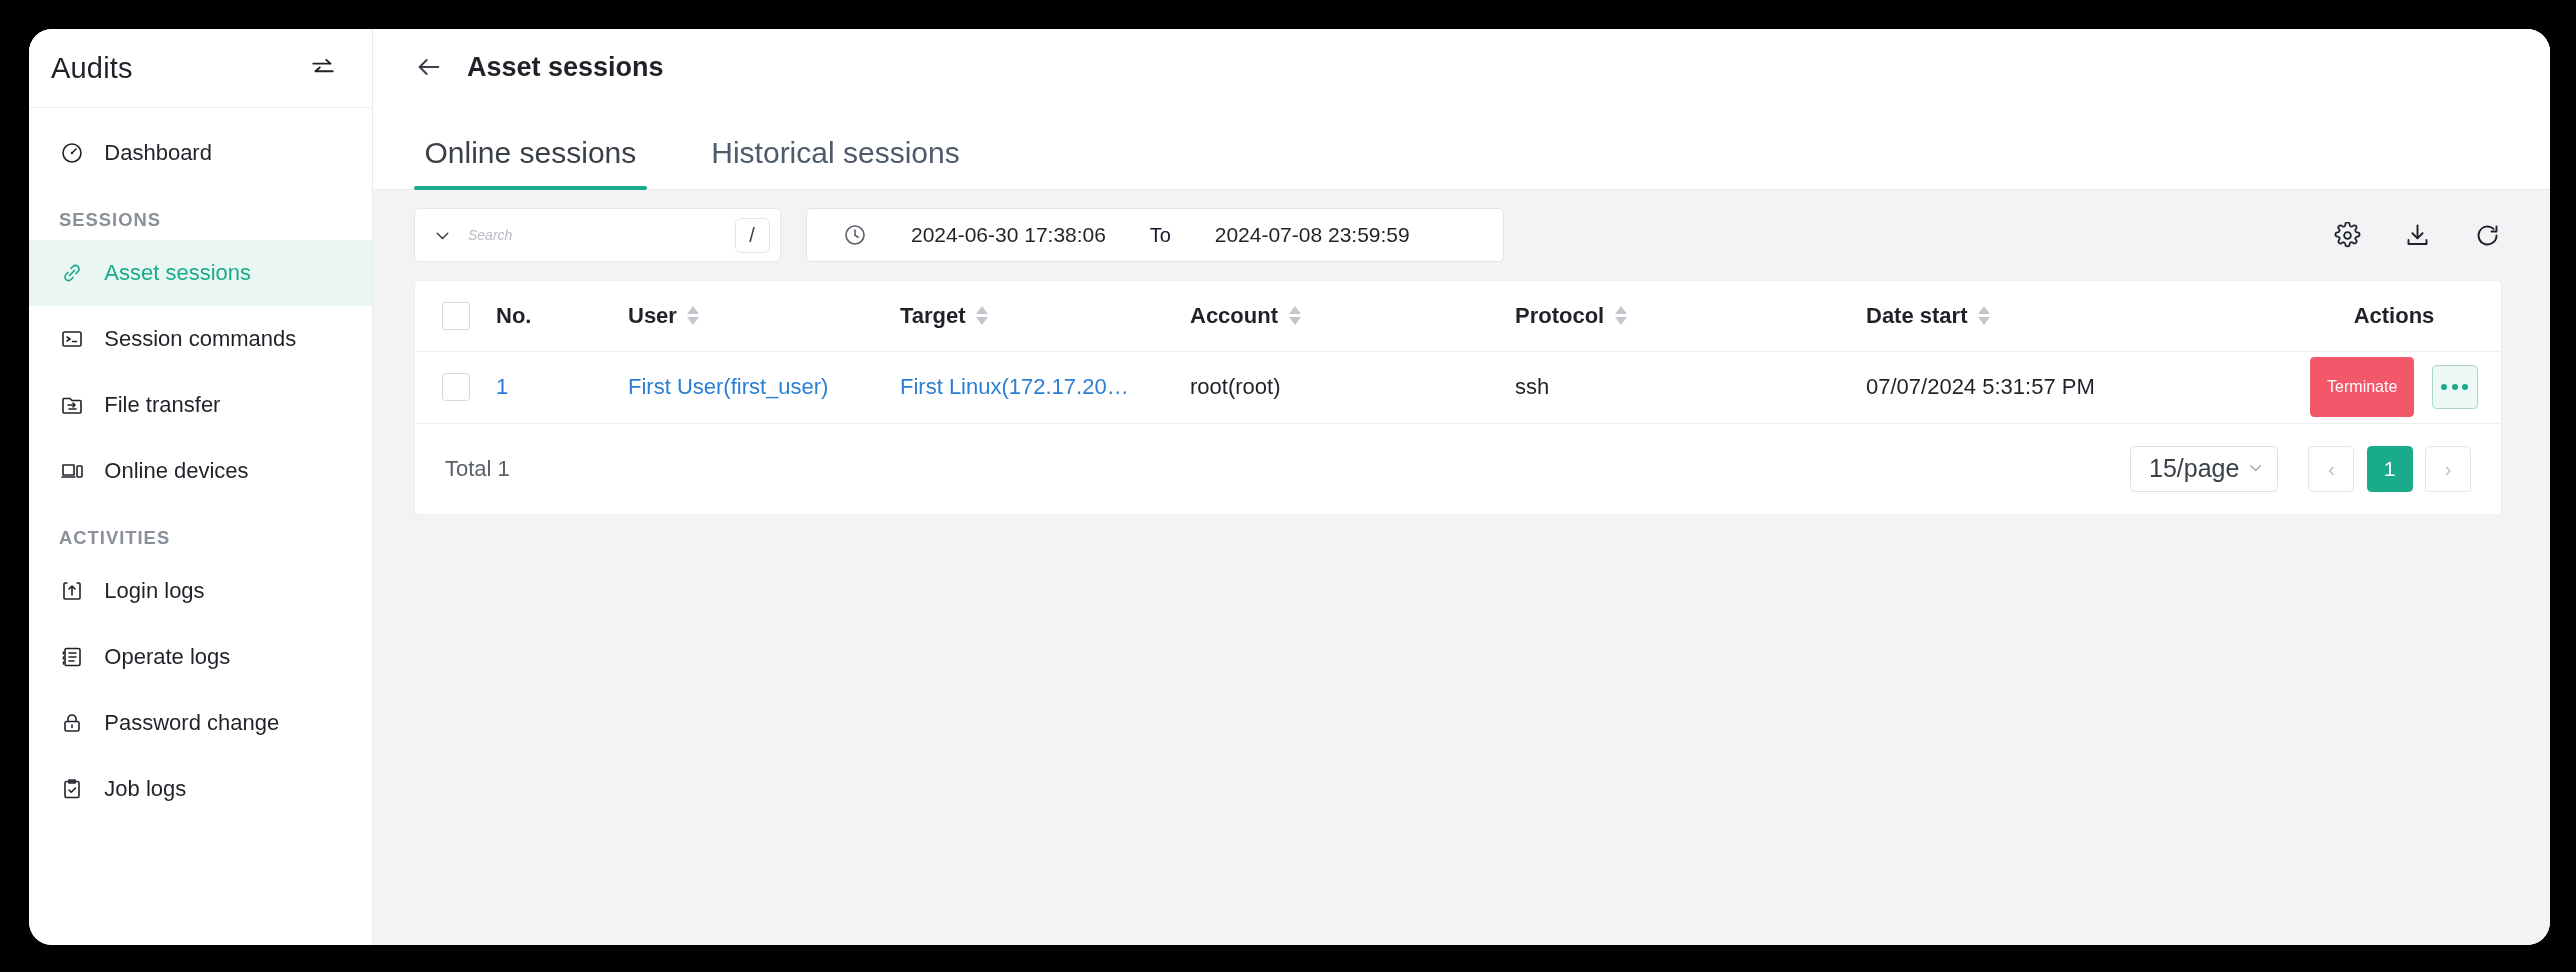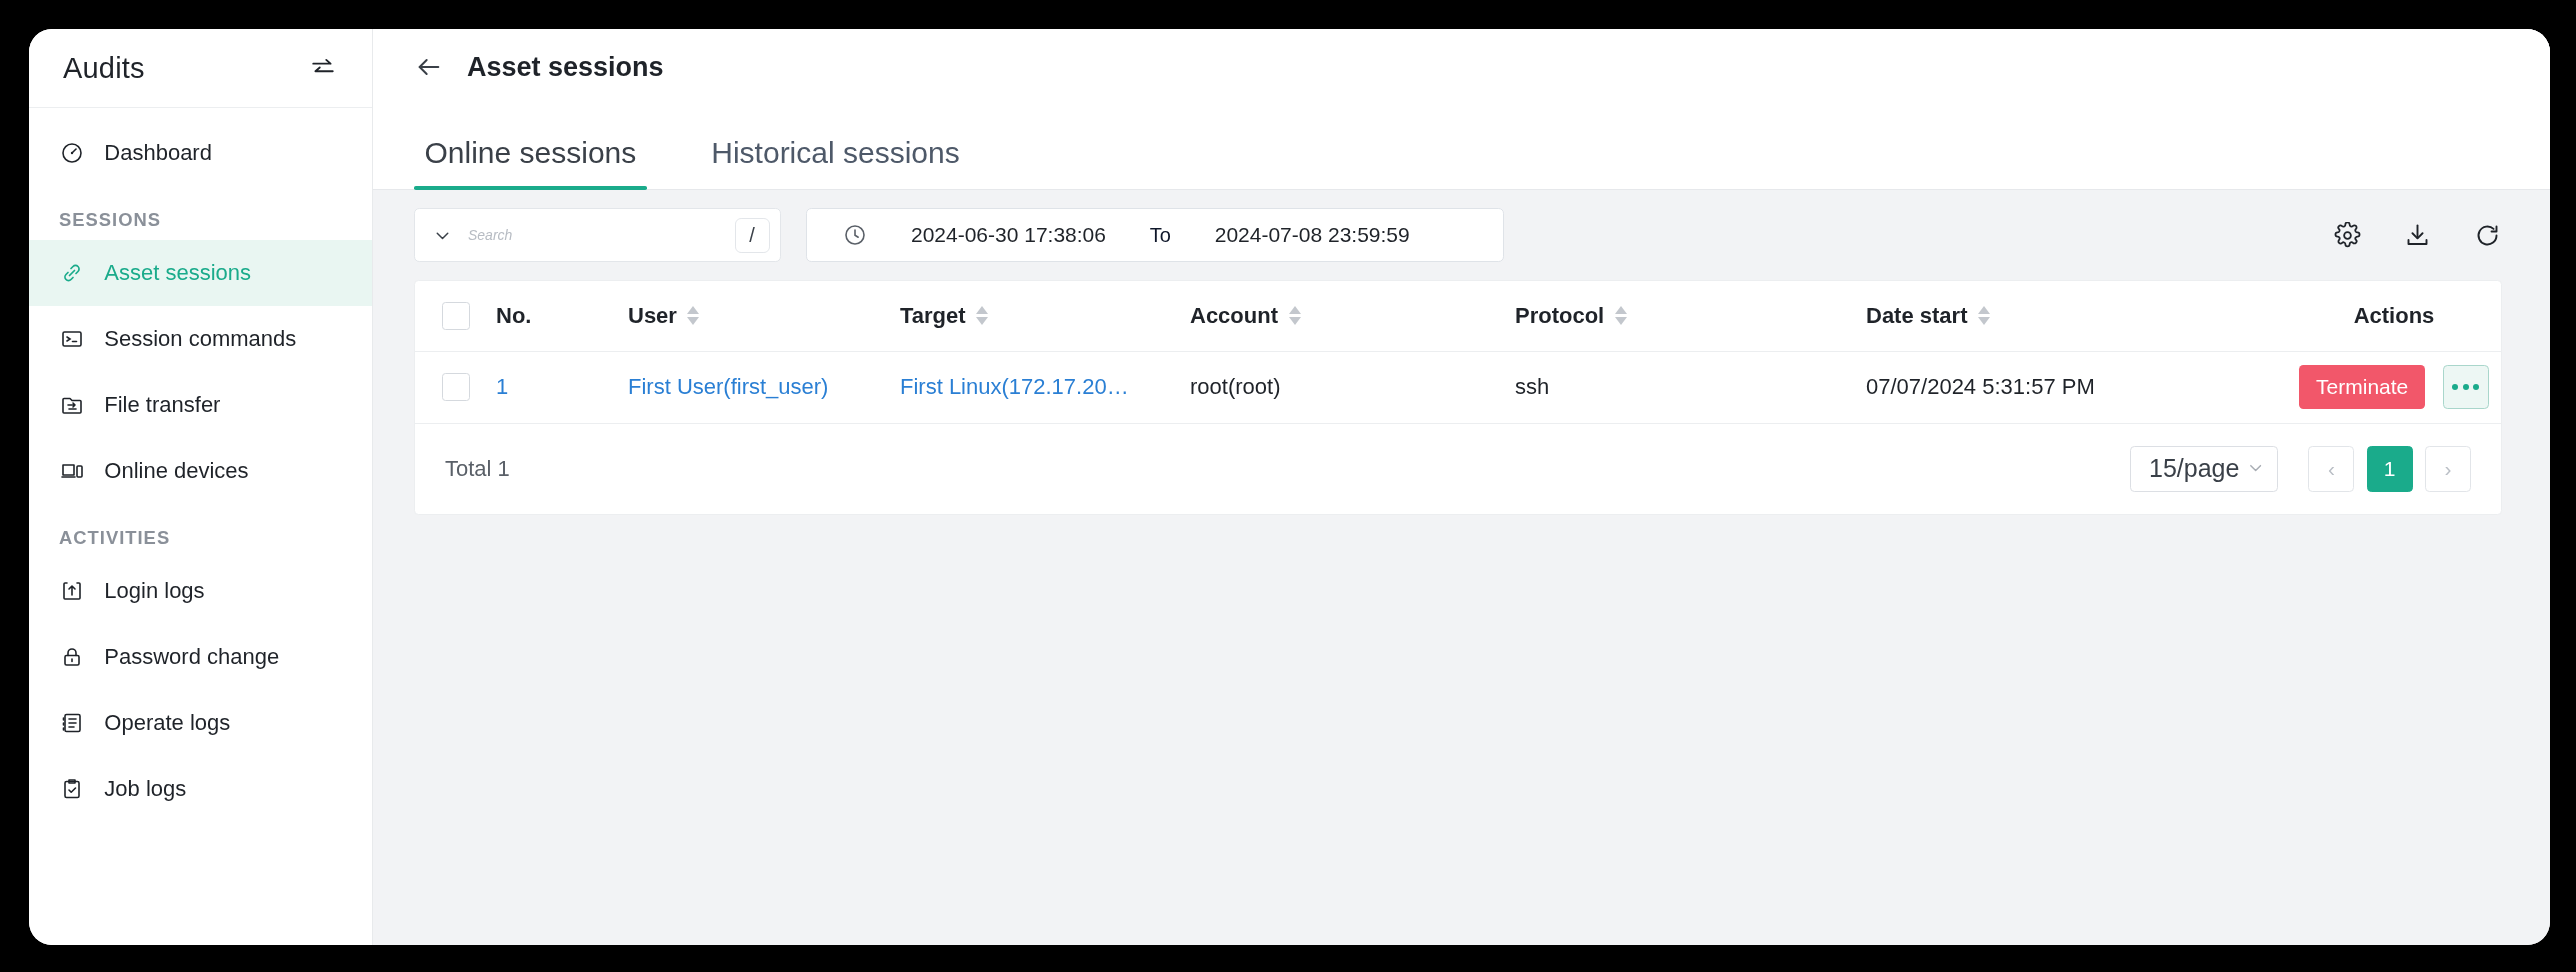--- a/index.html
+++ b/index.html
@@ -27,21 +27,21 @@
     background: #ffffff;
     border-right: 0.9px solid #e8eaec;
     flex: 0 0 344px;
     position: relative;
   }
   .sidebar-header {
     height: 79px;
     display: flex;
     align-items: center;
     justify-content: space-between;
-    padding: 0 32px 0 34px;
+    padding: 0 32px 0 22px;
     border-bottom: 0.9px solid #eceef0;
   }
   .sidebar-title {
     font-size: 29px;
     color: #1f2329;
     font-weight: 400;
     letter-spacing: 0.2px;
   }
   .collapse-btn {
     width: 35px; height: 35px;
@@ -266,22 +266,22 @@
     vertical-align: middle;
     cursor: pointer;
   }
 
   .actions-cell { display: flex; align-items: center; justify-content: center; gap: 17.6px; }
   .btn-terminate {
     background: #f2576a;
     color: #ffffff;
     border: none;
     border-radius: 4.4px;
-    font-size: 21px;
-    height: 44px;
+    font-size: 16px;
+    height: 60px;
     padding: 0 17px;
     cursor: pointer;
     font-family: "Liberation Sans", sans-serif;
   }
   .btn-more {
     width: 46px; height: 44px;
     background: #edf7f4;
     border: 0.9px solid #a9d6cb;
     border-radius: 4.4px;
     display: flex; align-items: center; justify-content: center;
@@ -412,37 +412,37 @@
             <path d="M7 4H5a1 1 0 0 0-1 1v14a1 1 0 0 0 1 1h14a1 1 0 0 0 1-1V5a1 1 0 0 0-1-1h-2"></path>
             <path d="M12 16V7M9 10l3-3 3 3"></path>
           </svg>
         </span>
         <span>Login logs</span>
       </div>
 
       <div class="nav-item">
         <span class="nav-ico">
           <svg width="24" height="24" viewBox="0 0 24 24" fill="none" stroke="#1f2329" stroke-width="1.6" stroke-linecap="round" stroke-linejoin="round">
+            <rect x="5" y="3.5" width="15" height="17" rx="1.5"></rect>
+            <path d="M9 8h7M9 12h7M9 16h5"></path>
+              <path d="M3.5 7v2M3.5 12v2M3.5 17v2"></path>
+          </svg>
+        </span>
+        <span>Operate logs</span>
+      </div>
+
+      <div class="nav-item">
+        <span class="nav-ico">
+          <svg width="24" height="24" viewBox="0 0 24 24" fill="none" stroke="#1f2329" stroke-width="1.6" stroke-linecap="round" stroke-linejoin="round">
             <rect x="5" y="10.5" width="14" height="9.5" rx="1.5"></rect>
               <path d="M8 10.5V8a4 4 0 0 1 8 0v2.5"></path>
             <path d="M12 14v2.5"></path>
           </svg>
         </span>
         <span>Password change</span>
-      </div>
-
-      <div class="nav-item">
-        <span class="nav-ico">
-          <svg width="24" height="24" viewBox="0 0 24 24" fill="none" stroke="#1f2329" stroke-width="1.6" stroke-linecap="round" stroke-linejoin="round">
-            <rect x="5" y="3.5" width="15" height="17" rx="1.5"></rect>
-            <path d="M9 8h7M9 12h7M9 16h5"></path>
-              <path d="M3.5 7v2M3.5 12v2M3.5 17v2"></path>
-          </svg>
-        </span>
-        <span>Operate logs</span>
       </div>
 
       <div class="nav-item">
         <span class="nav-ico">
           <svg width="24" height="24" viewBox="0 0 24 24" fill="none" stroke="#1f2329" stroke-width="1.6" stroke-linecap="round" stroke-linejoin="round">
             <rect x="5" y="4.5" width="14" height="16" rx="1.5"></rect>
             <path d="M9 3h6v3H9z"></path>
               <path d="M9 13l2.2 2.2L15.5 11"></path>
           </svg>
         </span>

